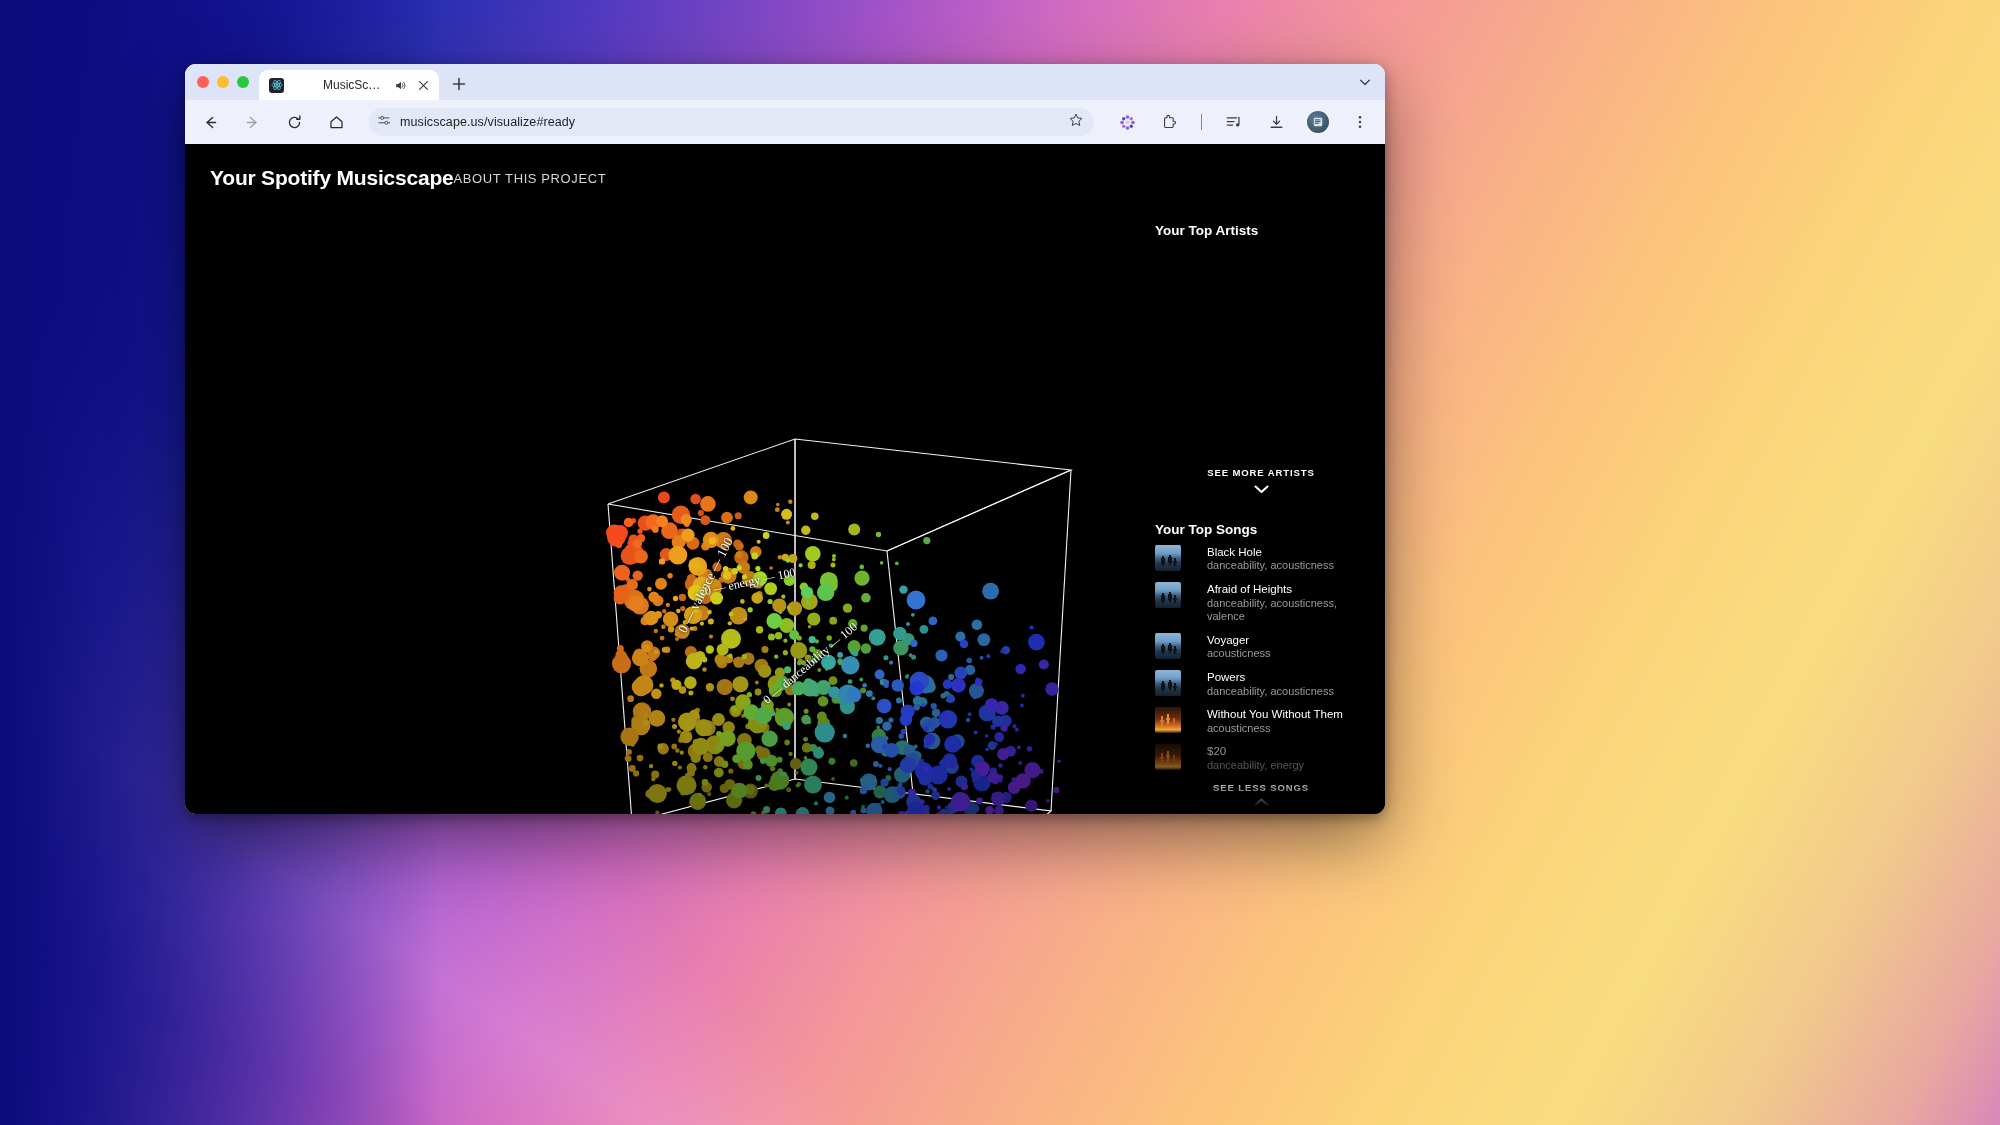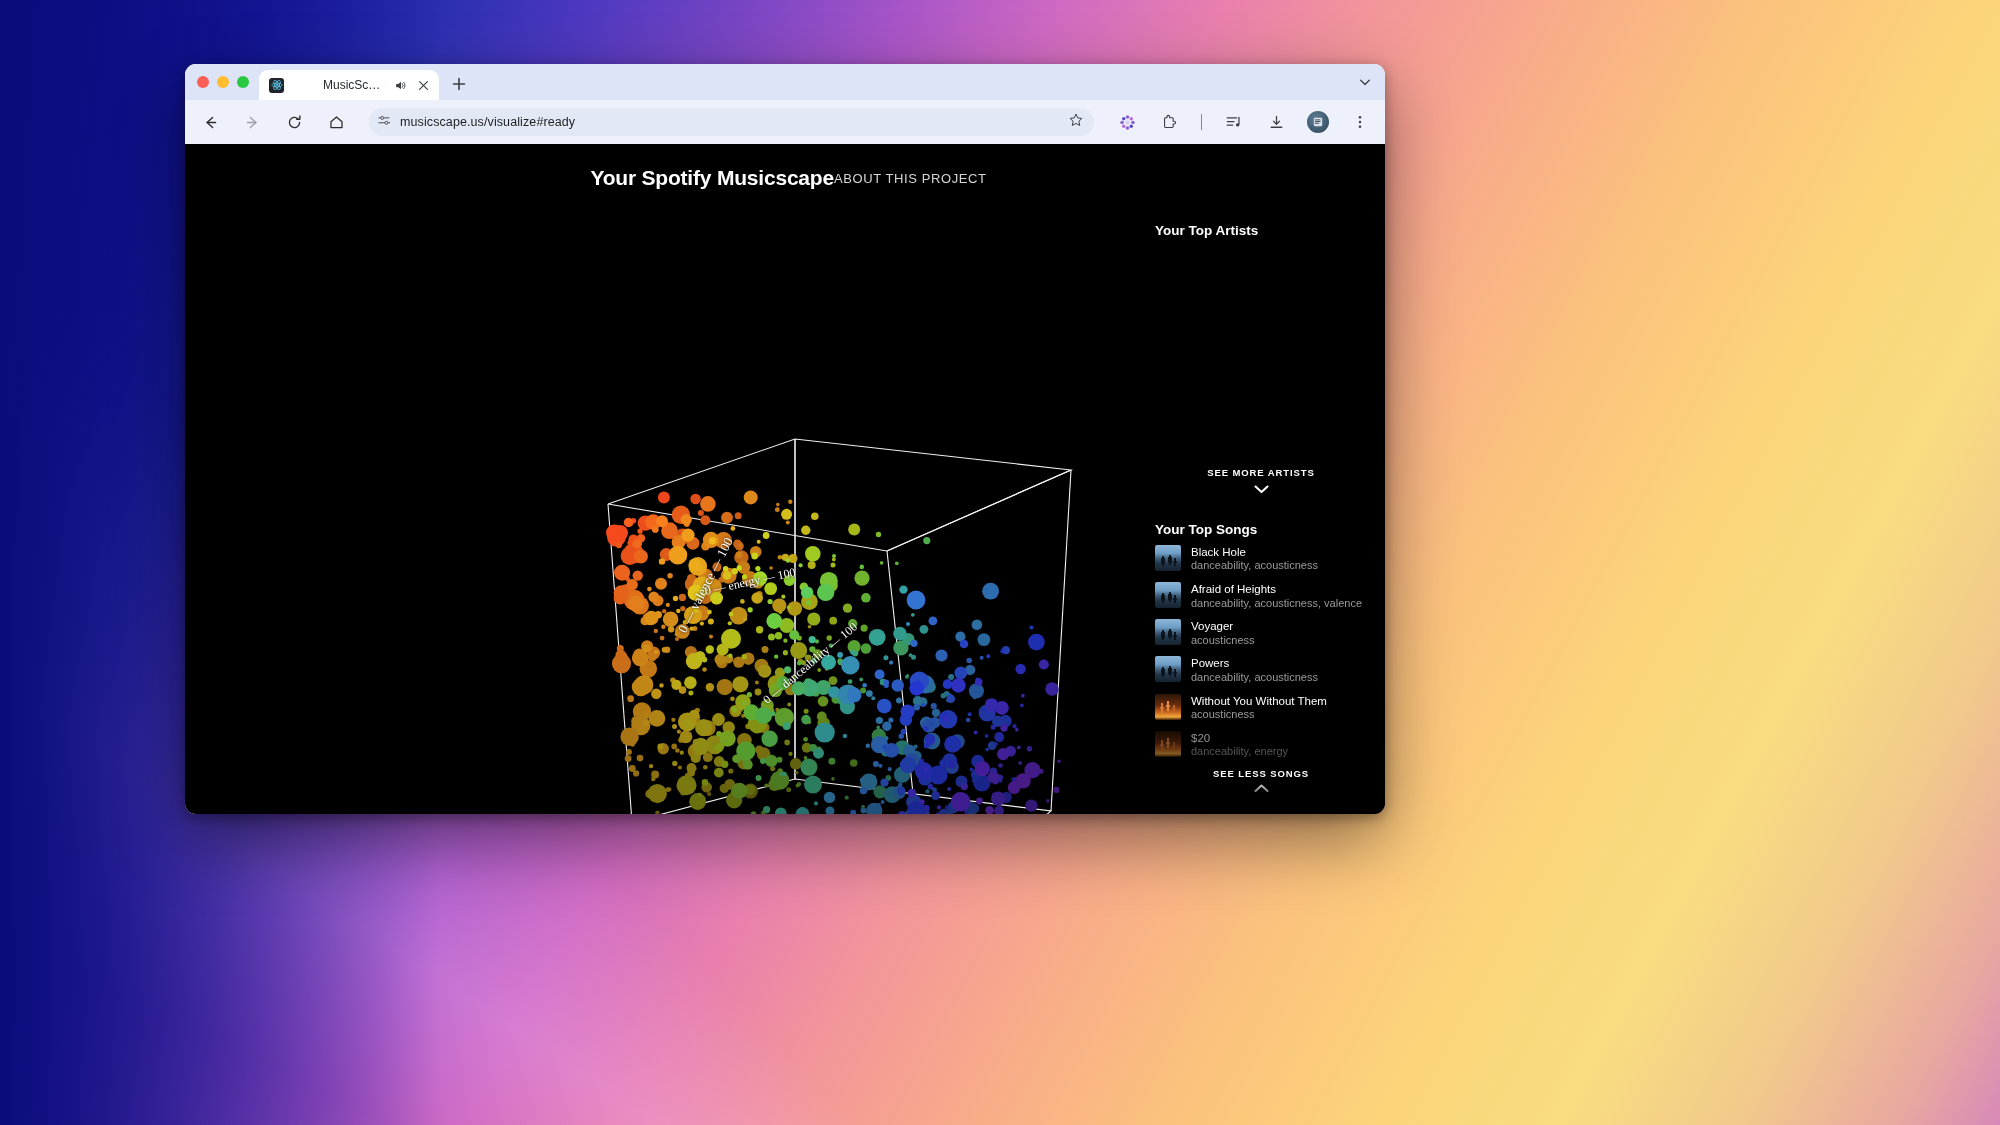--- a/index.html
+++ b/index.html
@@ -135,21 +135,21 @@
     background:radial-gradient(circle at 40% 35%, #5d7f99, #2d4150);
     display:flex;align-items:center;justify-content:center;
     flex:0 0 22px; margin:0 4px;
   }
 
   
   .page {
     position:relative; background:#000; width:1200px; height:670px; overflow:hidden;
   }
   .page-header {
-    display:flex; align-items:center; justify-content:center;
+    display:flex; align-items:center; justify-content:flex-start;
     padding:22px 18px 0 25px;
   }
   .page-title { color:#fff; font-size:21px; font-weight:700; letter-spacing:-0.2px; }
   .about-link {
     color:#d6d6d6; font-size:13px; letter-spacing:0.6px;
     text-transform:uppercase;
   }
 
   
   .viz {
@@ -204,21 +204,21 @@
   .song-art.fire {
     background:linear-gradient(180deg,#2a1508 0%, #6b2f0c 45%, #c9661c 70%, #f0a93c 88%, #3a1b08 100%);
   }
   .song-art.fire::after{
     content:""; position:absolute; left:3px; top:4px; width:20px; height:20px;
     background:
       radial-gradient(ellipse 2.5px 8px at 4px 10px, #d9763a 60%, transparent 62%),
       radial-gradient(ellipse 2.5px 9px at 10px 8px, #e58c46 60%, transparent 62%),
       radial-gradient(ellipse 2px 7px at 16px 11px, #c2642c 60%, transparent 62%);
   }
-  .song-meta { min-width:0; }
+  .song-meta { min-width:0;margin-left:16px; }
   .song-name { font-size:11.5px; color:#fff; line-height:1.25; }
   .song-tags { font-size:11px; color:#9a9a9a; line-height:1.25; }
   .song-row.faded .song-name, .song-row.faded .song-tags { opacity:0.55; }
   .song-row.faded .song-art { opacity:0.55; }
   .see-less { text-align:center; margin-top:9px; }
   .see-less .sl-label {
     font-size:9.5px; font-weight:700; letter-spacing:0.9px; color:#fff;
     text-transform:uppercase;
   }
   .fade-bottom {

